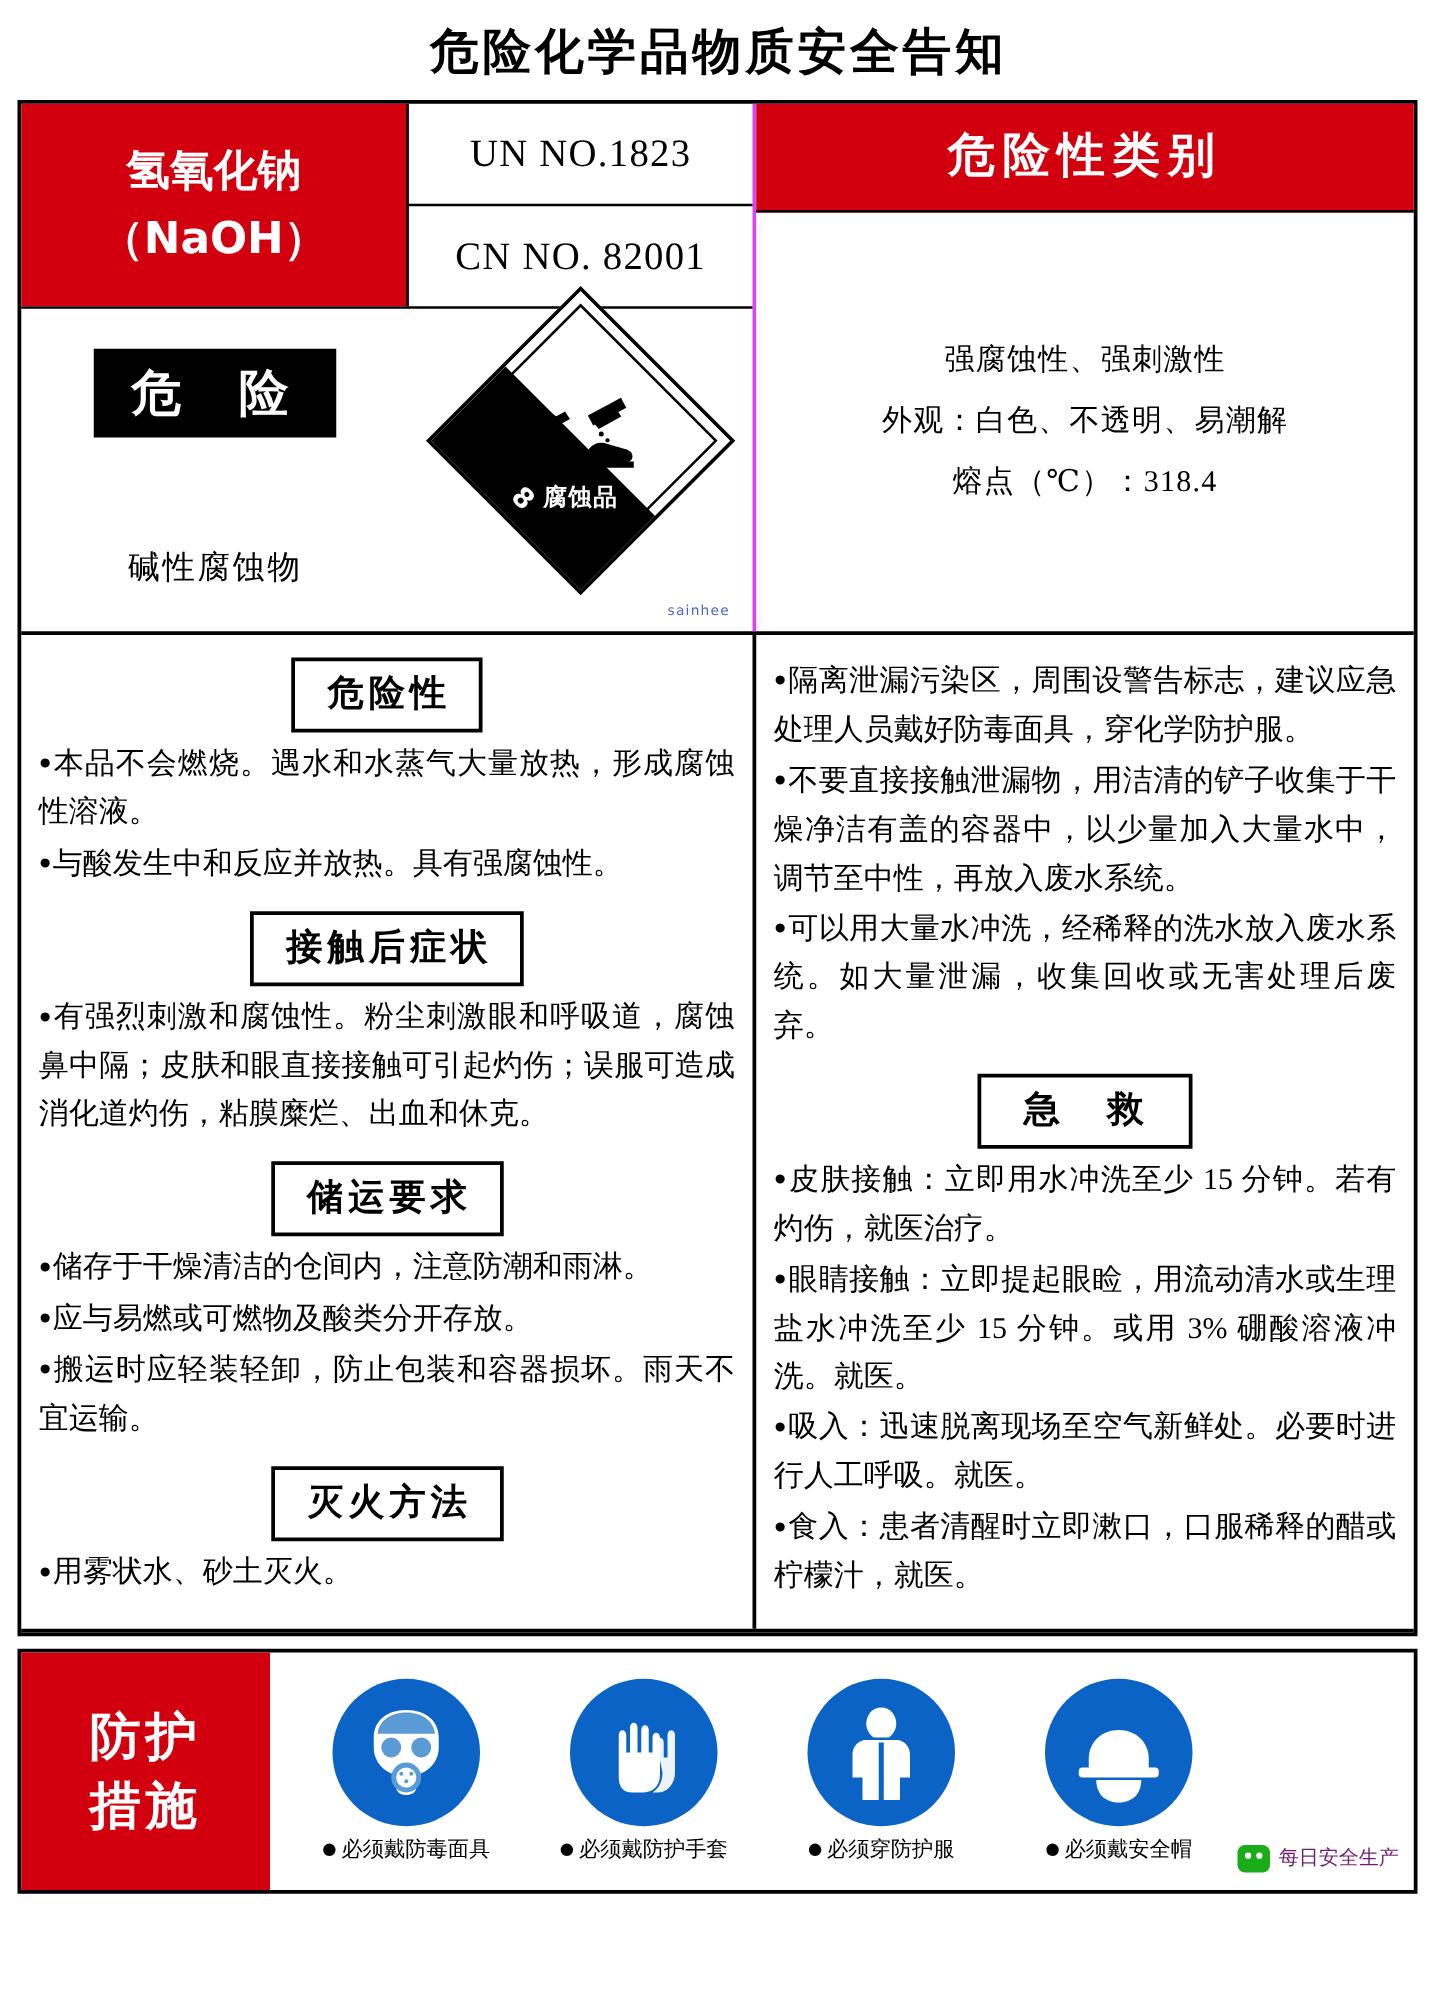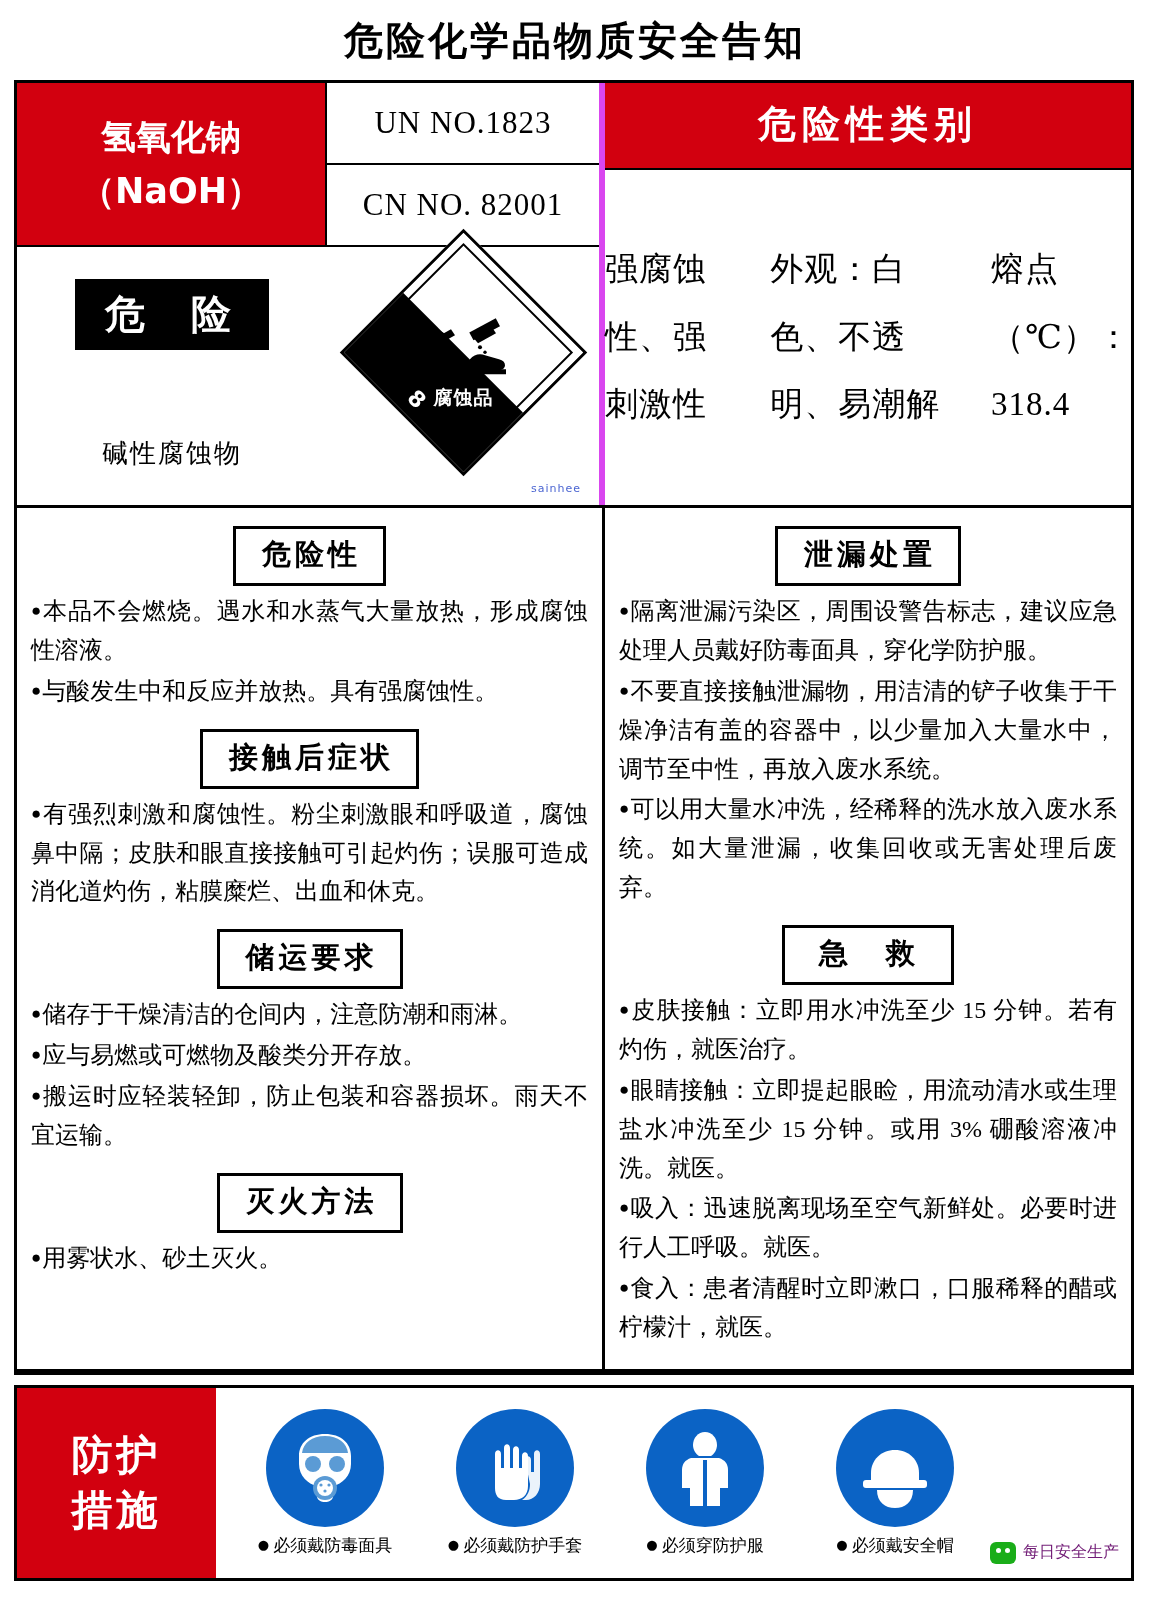--- a/index.html
+++ b/index.html
@@ -39,21 +39,21 @@
     display: flex;
     flex-direction: column;
   }
   .top-row {
     display: flex;
     border-bottom: 3px solid #000;
   }
   .top-left {
     width: 588px;
     box-sizing: border-box;
-    border-right: 6px solid #d946ef;
+    border-right: 3px solid #d946ef;
     display: flex;
     flex-direction: column;
   }
   .name-row {
     display: flex;
     height: 162px;
     border-bottom: 2px solid #000;
   }
   .chem-name {
     width: 310px;
@@ -210,27 +210,26 @@
     font-weight: bold;
     font-size: 38px;
     letter-spacing: 6px;
     text-align: center;
     padding: 16px 0 18px 0;
     border-bottom: 2px solid #000;
   }
   .hazard-cat-body {
     flex: 1;
     display: flex;
-    flex-direction: row;
-    align-items: center;
-    justify-content: center;
-    font-size: 33px;
+    flex-direction: column;
+    align-items: center;
+    justify-content: center;
+    font-size: 24px;
     line-height: 2.05;
     letter-spacing: 1px;
-    gap: 40px;
   }
   
   .mid-row {
     display: flex;
     border-bottom: 3px solid #000;
   }
   .col {
     box-sizing: border-box;
     padding: 18px 14px 20px 14px;
   }
@@ -453,21 +452,20 @@
 
         <div class="sec-block">
           <div class="sec-title">灭火方法</div>
           <p class="para"><span class="bullet">●</span><span>用雾状水、砂土灭火。</span></p>
         </div>
       </div>
 
       <div class="col right">
 
         <div class="sec-block">
-          <div class="sec-title">泄漏处置</div>
           <p class="para"><span class="bullet">●</span><span>隔离泄漏污染区，周围设警告标志，建议应急处理人员戴好防毒面具，穿化学防护服。</span></p>
           <p class="para"><span class="bullet">●</span><span>不要直接接触泄漏物，用洁清的铲子收集于干燥净洁有盖的容器中，以少量加入大量水中，调节至中性，再放入废水系统。</span></p>
           <p class="para"><span class="bullet">●</span><span>可以用大量水冲洗，经稀释的洗水放入废水系统。如大量泄漏，收集回收或无害处理后废弃。</span></p>
         </div>
 
         <div class="sec-block">
           <div class="sec-title wide">急  救</div>
           <p class="para"><span class="bullet">●</span><span>皮肤接触：立即用水冲洗至少 15 分钟。若有灼伤，就医治疗。</span></p>
           <p class="para"><span class="bullet">●</span><span>眼睛接触：立即提起眼睑，用流动清水或生理盐水冲洗至少 15 分钟。或用 3% 硼酸溶液冲洗。就医。</span></p>
           <p class="para"><span class="bullet">●</span><span>吸入：迅速脱离现场至空气新鲜处。必要时进行人工呼吸。就医。</span></p>

